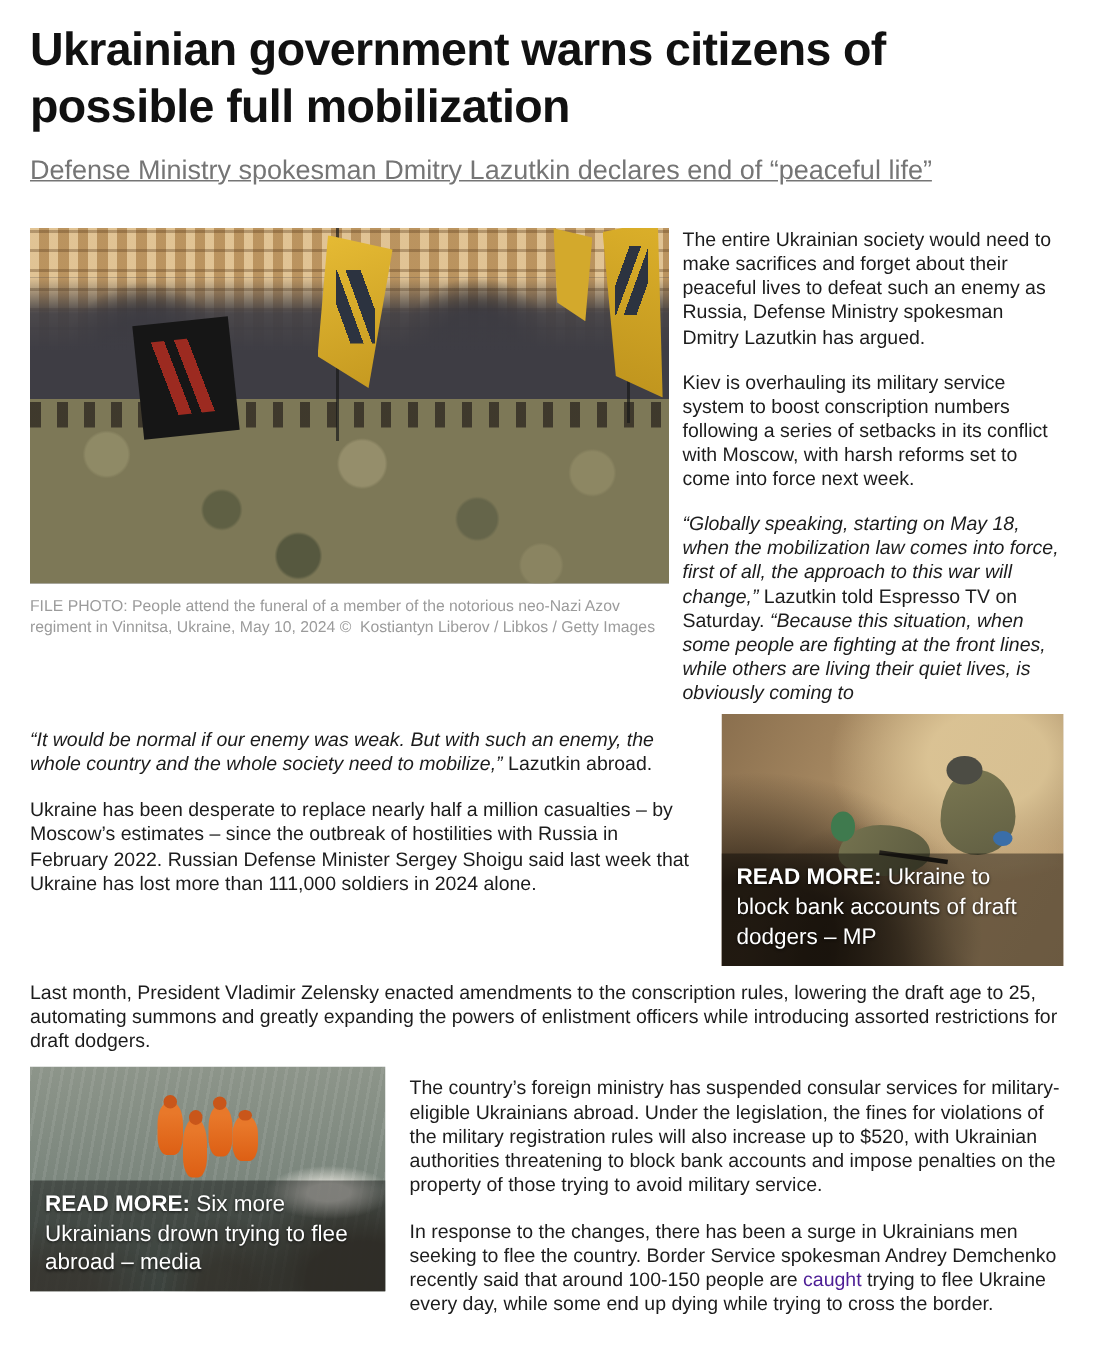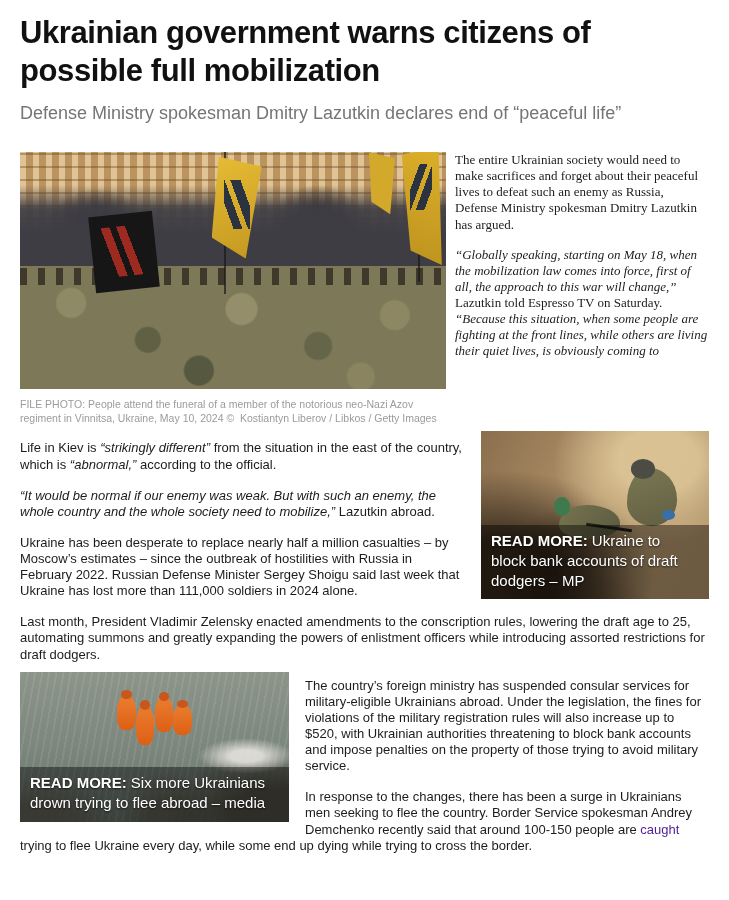--- a/index.html
+++ b/index.html
@@ -22,50 +22,51 @@
     line-height: 1.22;
     font-weight: 700;
     letter-spacing: -0.4px;
     color: #111;
   }
   .subheadline {
     font-size: 18px;
     line-height: 1.25;
     color: #757575;
     margin: 0 0 28px 0;
+    text-decoration: underline;
   }
   
   .lede { display: flex; gap: 9px; align-items: flex-start; }
   .lede-figure { width: 426px; flex: 0 0 426px; margin: 0; }
   .photo { position: relative; overflow: hidden; }
   .photo-main { width: 426px; height: 237px; background: #6f6e66; }
   .lede-caption {
     font-size: 10.5px;
     line-height: 1.35;
     color: #9b9b9b;
     margin-top: 8px;
   }
-  .lede-col { flex: 1 1 auto; min-width: 0; font-family: Liberation Serif, serif; }
+  .lede-col { flex: 1 1 auto; min-width: 0; }
   p.body-p { font-size: 13px; line-height: 1.24; margin: 0 0 14px 0; }
   p.body-p:last-child { margin-bottom: 0; }
   em.q { font-style: italic; }
   .quote-continuation {
     font-size: 13px; line-height: 1.24;
     font-style: italic;
     margin: 3px 0 0 0;
   }
   
   .section { display: flow-root; }
   .section p.body-p { margin: 15px 0 0 0; }
   .readmore-card {
     position: relative; overflow: hidden;
     cursor: pointer;
   }
   .rm-right { float: right; width: 228px; height: 168px; margin: 6px 0 10px 18px; }
-  .rm-left  { float: left;  width: 269px; height: 150px; margin: 9px 16px 10px 0; }
+  .rm-left  { float: left;  width: 237px; height: 150px; margin: 9px 16px 10px 0; }
   .rm-caption {
     position: absolute; left: 0; right: 0; bottom: 0;
     padding: 6px 10px 9px 10px;
     background: rgba(0,0,0,0.42);
     color: #ffffff;
     font-size: 15px;
     line-height: 1.33;
     text-shadow: 0 1px 2px rgba(0,0,0,0.7);
   }
   .rm-caption strong { font-weight: 700; }
@@ -207,36 +208,36 @@
         <div class="flag flag-yellow-center"></div>
         <div class="flag flag-yellow-right"></div>
         <div class="flag flag-yellow-far"></div>
         <div class="flag flag-black"></div>
       </div>
       <figcaption class="lede-caption"><span>FILE PHOTO: People attend the funeral of a member of the notorious neo-Nazi Azov regiment in Vinnitsa, Ukraine, May 10, 2024</span><span> ©&nbsp; Kostiantyn Liberov / Libkos / Getty Images</span></figcaption>
     </figure>
 
     <div class="lede-col">
       <p class="body-p">The entire Ukrainian society would need to make sacrifices and forget about their peaceful lives to defeat such an enemy as Russia, Defense Ministry spokesman Dmitry Lazutkin has argued.</p>
+      <p class="body-p">Kiev is overhauling its military service system to boost conscription numbers following a series of setbacks in its conflict with Moscow, with harsh reforms set to come into force next week.</p>
       <p class="body-p"><em class="q">“Globally speaking, starting on May 18, when the mobilization law comes into force, first of all, the approach to this war will change,”</em><span> Lazutkin told Espresso TV on Saturday. </span><em class="q">“Because this situation, when some people are fighting at the front lines, while others are living their quiet lives, is obviously coming to</em></p>
     </div>
   </div>
 
 
   <div class="section">
     <aside class="readmore-card rm-right">
       <div class="photo photo-trench">
         <div class="t-soldier t-soldier-1"></div>
         <div class="t-soldier t-soldier-2"></div>
         <div class="t-rifle"></div>
       </div>
       <div class="rm-caption"><strong>READ MORE:</strong><span> Ukraine to block bank accounts of draft dodgers – MP</span></div>
     </aside>
 
-    <p class="body-p"><span>Life in Kiev is </span><em class="q">“strikingly different”</em><span> from the situation in the east of the country, which is </span><em class="q">“abnormal,”</em><span> according to the official.</span></p>
 
     <p class="body-p"><em class="q">“It would be normal if our enemy was weak. But with such an enemy, the whole country and the whole society need to mobilize,”</em><span> Lazutkin abroad.</span></p>
 
     <p class="body-p">Ukraine has been desperate to replace nearly half a million casualties – by Moscow’s estimates – since the outbreak of hostilities with Russia in February 2022. Russian Defense Minister Sergey Shoigu said last week that Ukraine has lost more than 111,000 soldiers in 2024 alone.</p>
 
     <p class="body-p clear">Last month, President Vladimir Zelensky enacted amendments to the conscription rules, lowering the draft age to 25, automating summons and greatly expanding the powers of enlistment officers while introducing assorted restrictions for draft dodgers.</p>
   </div>
 
   <div class="section">
     <aside class="readmore-card rm-left">

